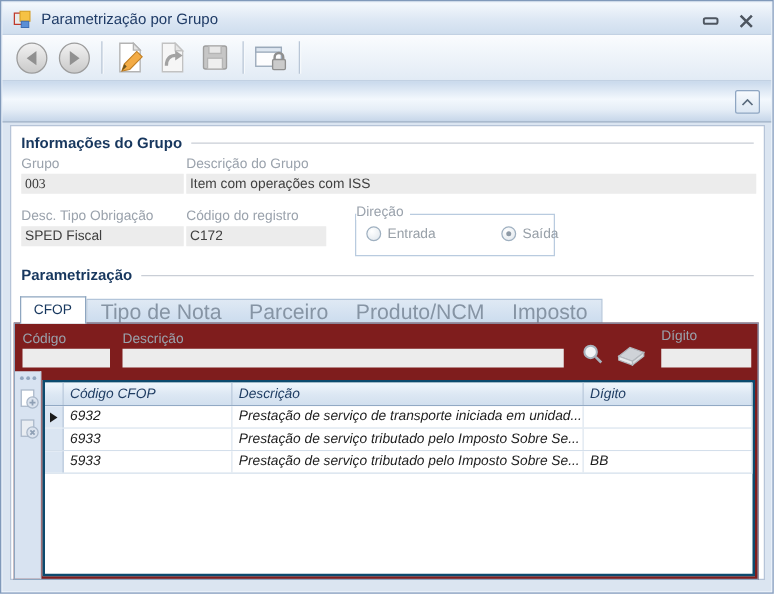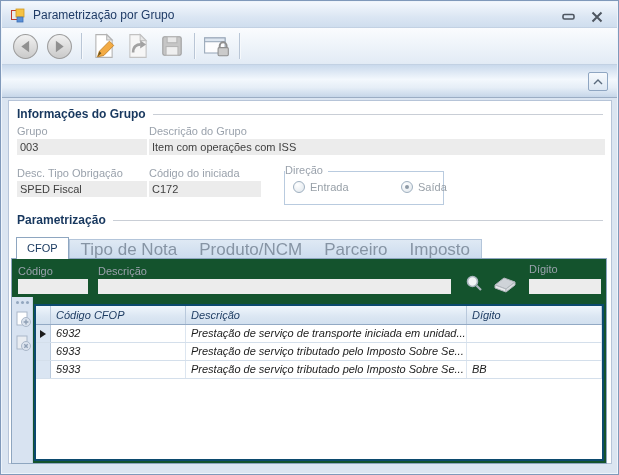--- a/index.html
+++ b/index.html
@@ -61,21 +61,21 @@
 
   
   .tabstrip{position:absolute;left:7px;top:136px;height:22px;display:flex;align-items:flex-end;}
   .tab-active{height:22px;background:#ffffff;border:1px solid #8ea6c0;border-bottom:none;
     padding:0 10px;line-height:21px;font-size:11px;color:#17375e;z-index:3;position:relative;}
   .tab-rest{height:20px;margin-bottom:0;background:linear-gradient(#dfe9f4,#ccdcee);
     border:1px solid #b3c5da;display:flex;align-items:center;}
   .tab{padding:0 11px;font-size:17px;color:#8694a4;line-height:19px;}
 
   .tabpanel{position:absolute;left:2px;top:157px;width:596px;height:206px;
-    border:1px solid #8ea6c0;background:#14532d;z-index:2;}
+    border:1px solid #8ea6c0;background:#7f1d1d;z-index:2;}
 
   .icon-btn{border:none;background:transparent;padding:0;display:flex;
     align-items:center;justify-content:center;position:absolute;}
 
   
   .ministrip{position:absolute;left:0;top:38px;bottom:0;width:21px;background:#d8e3f1;
     border-right:1px solid #c4d2e4;}
   .grip{position:absolute;top:4px;left:4px;width:3px;height:3px;border-radius:50%;
     background:#93a7bf;box-shadow:5px 0 0 #93a7bf,10px 0 0 #93a7bf;}
   .mini-btn{position:absolute;left:1px;width:19px;height:19px;border:none;
@@ -195,29 +195,29 @@
   </div>
 
   <div class="panel">
 
     <div class="sec-head" style="top:6px;">
       <span class="sec-title">Informações do Grupo</span>
       <span class="sec-rule"></span>
     </div>
 
     <span class="fld-label" style="left:8px;top:24px;">Grupo</span>
-    <div class="fld-value" style="left:8px;top:38px;width:130px;">003</div>
+    <div class="fld-value" style="left:8px;top:38px;width:130px;font-family:Liberation Serif, serif;">003</div>
 
     <span class="fld-label" style="left:140px;top:24px;">Descrição do Grupo</span>
     <div class="fld-value" style="left:140px;top:38px;width:456px;">Item com operações com ISS</div>
 
     <span class="fld-label" style="left:8px;top:66px;">Desc. Tipo Obrigação</span>
     <div class="fld-value" style="left:8px;top:80px;width:130px;">SPED Fiscal</div>
 
-    <span class="fld-label" style="left:140px;top:66px;">Código do iniciada</span>
+    <span class="fld-label" style="left:140px;top:66px;">Código do registro</span>
     <div class="fld-value" style="left:140px;top:80px;width:112px;">C172</div>
 
     <div class="groupbox">
       <span class="groupbox-label">Direção</span>
       <div class="radio-item" style="left:8px;">
         <span class="radio"></span>
         <span class="radio-label">Entrada</span>
       </div>
       <div class="radio-item" style="left:84px;margin-left:32px;">
         <span class="radio sel"></span>
@@ -227,22 +227,22 @@
 
     <div class="sec-head" style="top:112px;">
       <span class="sec-title">Parametrização</span>
       <span class="sec-rule"></span>
     </div>
 
     <div class="tabstrip">
       <div class="tab-active">CFOP</div>
       <div class="tab-rest">
         <span class="tab">Tipo de Nota</span>
+        <span class="tab">Parceiro</span>
         <span class="tab">Produto/NCM</span>
-        <span class="tab">Parceiro</span>
         <span class="tab">Imposto</span>
       </div>
     </div>
 
     <div class="tabpanel">
 
       <span class="fld-label" style="left:6px;top:6px;">Código</span>
       <div class="fld-value" style="left:6px;top:20px;width:70px;height:15px;line-height:15px;"></div>
 
       <span class="fld-label" style="left:86px;top:6px;">Descrição</span>

